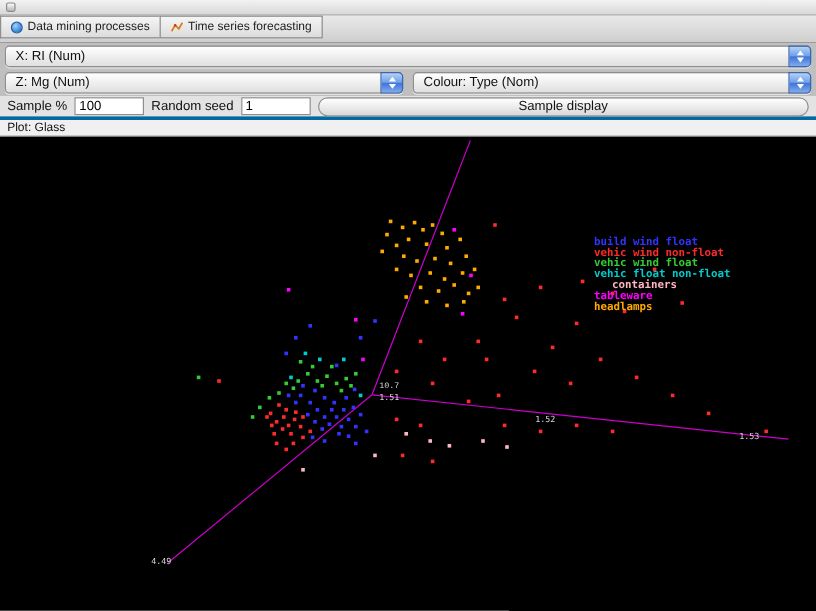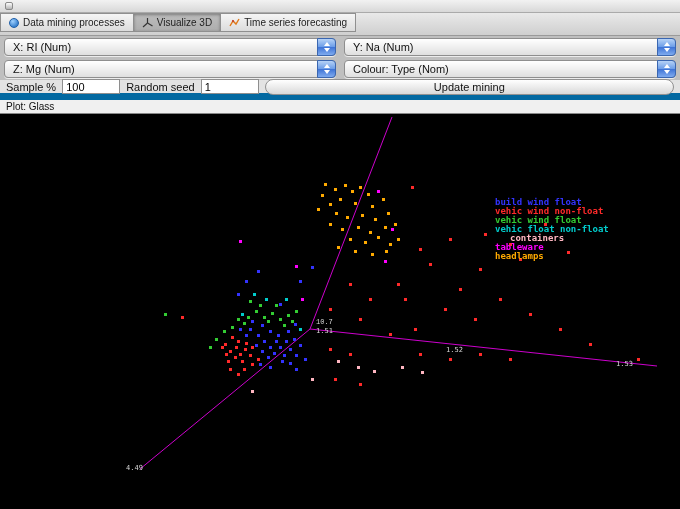--- a/index.html
+++ b/index.html
@@ -31,21 +31,21 @@
                  padding:0 26px 0 8px; font-size:11px; color:#111; box-shadow:0 1px 0 rgba(255,255,255,.7); }
   .aqua-cap { position:absolute; right:-1px; top:-1px; bottom:-1px; width:19px; border-radius:0 4px 4px 0;
               border:1px solid #3a66b0; background:linear-gradient(#b6d2f6 0%, #6d9ee9 48%, #3f74d6 52%, #7fabef 100%);
               display:flex; flex-direction:column; align-items:center; justify-content:center; }
   .cap-arrow { width:0; height:0; border-left:3px solid transparent; border-right:3px solid transparent; }
   .cap-arrow.up { border-bottom:4px solid #fff; margin-bottom:2px; }
   .cap-arrow.down { border-top:4px solid #fff; }
 
   
   .controls { height:20px; background:#e3e3e3; display:flex; align-items:center; gap:6px; padding:2px 6px;
-              border-bottom:7px solid #0369a1; }
+              border-bottom:3px solid #0369a1; }
   .ctl-label { font-size:11px; color:#111; white-space:nowrap; }
   .ctl-input { width:58px; height:15px; border:1px solid #8e8e8e; background:#fff; font-size:11px;
                font-family:"Liberation Sans",sans-serif; padding:0 3px; }
   .aqua-button { flex:1; height:16px; border:1px solid #919191; border-radius:8px;
                  background:linear-gradient(#ffffff,#d9d9d9); font-size:11px; color:#111;
                  font-family:"Liberation Sans",sans-serif; cursor:default; }
 
   
   .plot-title { height:14px; background:#f0f0f0; font-size:10px; color:#111; padding:1px 6px;
                 border-bottom:1px solid #888; }
@@ -65,53 +65,38 @@
 <div class="window">
 
   <div class="titlebar">
     <span class="win-icon"></span>
   </div>
 
   <div class="tabbar">
     <div class="tab">
       <span class="globe"></span>
       <span>Data mining processes</span>
-    </div>
-    <div class="tab selected">
-      <svg class="tab-icon-svg" width="11" height="11">
-        <line x1="5.5" y1="1" x2="5.5" y2="6" stroke="#333" stroke-width="1.2"></line>
-        <line x1="5.5" y1="6" x2="1" y2="10" stroke="#333" stroke-width="1.2"></line>
-        <line x1="5.5" y1="6" x2="10.5" y2="9" stroke="#333" stroke-width="1.2"></line>
-      </svg>
-      <span>Visualize 3D</span>
     </div>
     <div class="tab">
       <svg class="tab-icon-svg" width="11" height="11">
         <polyline points="1,9 4,4 7,7 10,2" fill="none" stroke="#e07818" stroke-width="1.4"></polyline>
         <circle cx="4" cy="4" r="1" fill="#c0392b"></circle>
       </svg>
       <span>Time series forecasting</span>
     </div>
   </div>
 
   <div class="selrow">
     <div class="aqua-select">
       <span>X: RI (Num)</span>
       <span class="aqua-cap">
         <span class="cap-arrow up"></span>
           <span class="cap-arrow down"></span>
       </span>
     </div>
-    <div class="aqua-select">
-      <span>Y: Na (Num)</span>
-      <span class="aqua-cap">
-        <span class="cap-arrow up"></span>
-          <span class="cap-arrow down"></span>
-      </span>
-    </div>
   </div>
 
   <div class="selrow">
     <div class="aqua-select">
       <span>Z: Mg (Num)</span>
       <span class="aqua-cap">
         <span class="cap-arrow up"></span>
           <span class="cap-arrow down"></span>
       </span>
     </div>
@@ -122,21 +107,21 @@
           <span class="cap-arrow down"></span>
       </span>
     </div>
   </div>
 
   <div class="controls">
     <span class="ctl-label">Sample %</span>
     <input class="ctl-input" type="text" value="100" style="">
     <span class="ctl-label">Random seed</span>
     <input class="ctl-input" type="text" value="1" style="">
-    <button class="aqua-button">Update mining</button>
+    <button class="aqua-button">Sample display</button>
   </div>
 
   <div class="plot-title">Plot: Glass</div>
 
   <div class="plot" id="plot-area">
       <svg width="680" height="395">
         <line x1="310" y1="215" x2="392" y2="3" stroke="#cc00cc" stroke-width="1"></line>
         <line x1="310" y1="215" x2="657" y2="252" stroke="#cc00cc" stroke-width="1"></line>
         <line x1="310" y1="215" x2="140" y2="355" stroke="#cc00cc" stroke-width="1"></line>
       </svg>

